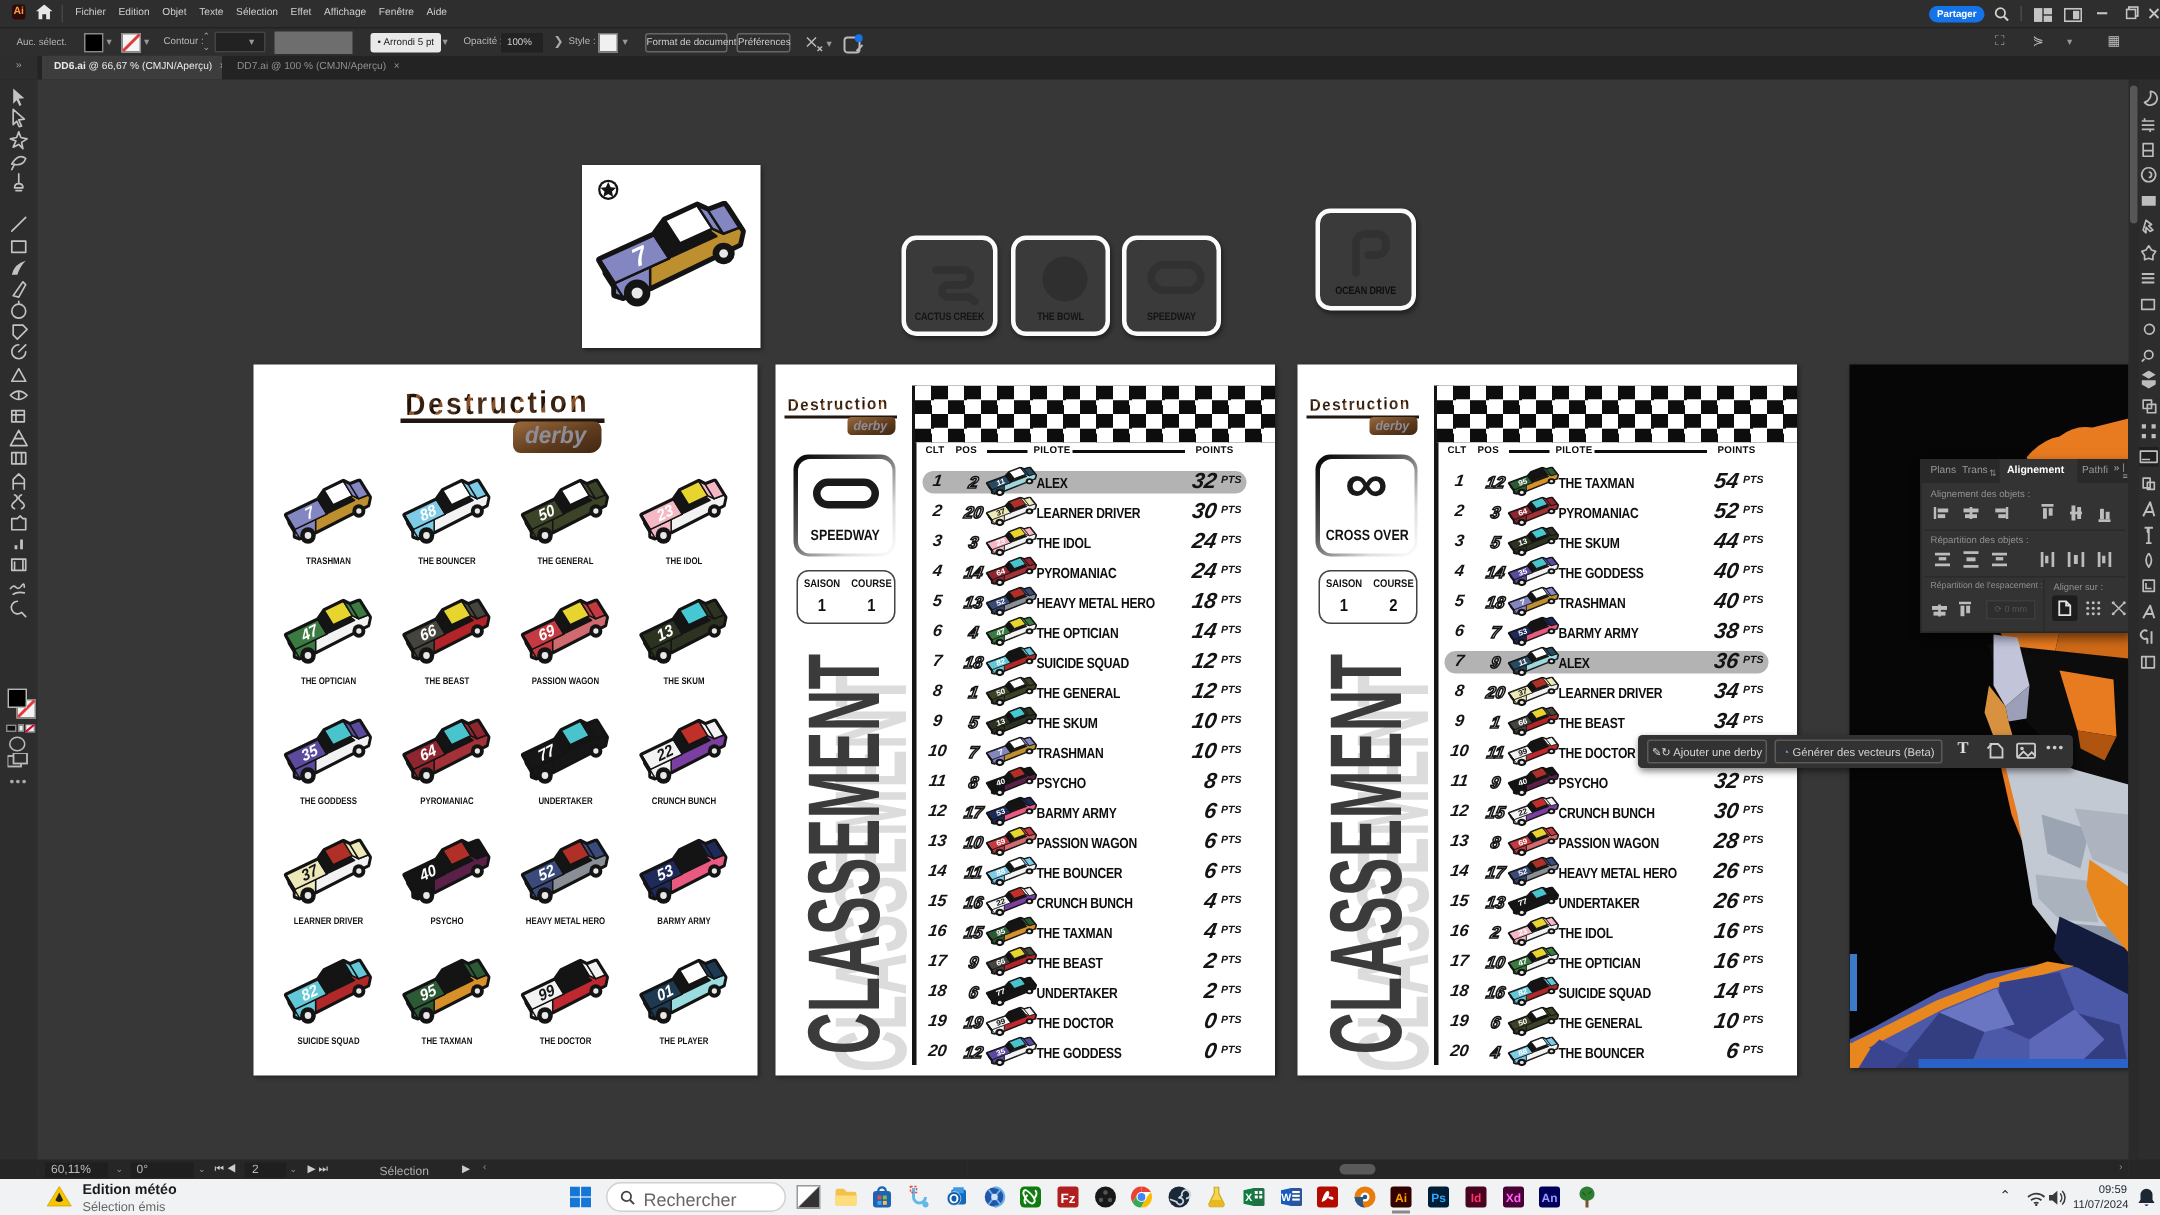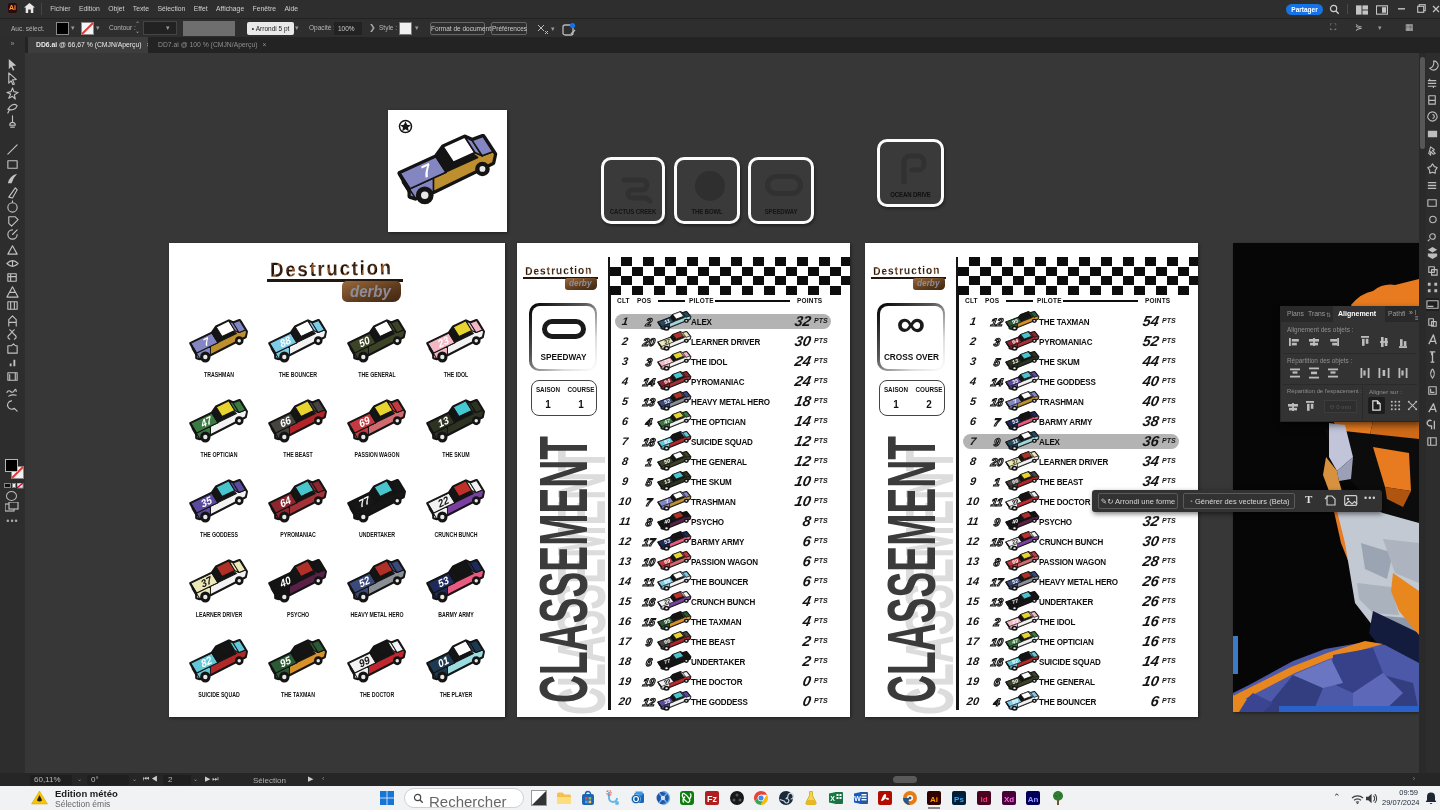--- a/index.html
+++ b/index.html
@@ -1832,21 +1832,21 @@
           <circle cx="10" cy="2" r="1.1"></circle>
           <circle cx="2" cy="10" r="1.1"></circle>
           <circle cx="10" cy="10" r="1.1"></circle>
         </g>
         <path d="M2.5 2.5 L9.5 9.5 M9.5 2.5 L2.5 9.5" stroke="#bcbcbc" stroke-width="1.1"></path>
       </svg>
     </div>
 
  <div id="ctxbar" class="abs" style="left:1067px;top:437px;height:22px;z-index:21">
       <div style="position:absolute;left:0;top:0;width:290px;height:22px;background:#323232;border-radius:3px;box-shadow:1px 2px 5px rgba(0,0,0,.5)"></div>
-      <div style="position:absolute;left:6px;top:2.5px;width:80px;height:16px;border:1px solid #5a5a5a;border-radius:2px;color:#d6d6d6;font-size:7.5px;line-height:15px;text-align:center;white-space:nowrap">✎↻ Arrondi une forme</div>
+      <div style="position:absolute;left:6px;top:2.5px;width:80px;height:16px;border:1px solid #5a5a5a;border-radius:2px;color:#d6d6d6;font-size:7.5px;line-height:15px;text-align:center;white-space:nowrap">✎↻ Ajouter une derby</div>
       <div style="position:absolute;left:91px;top:2.5px;width:112px;height:16px;border:1px solid #5a5a5a;border-radius:2px;color:#d6d6d6;font-size:7.5px;line-height:15px;text-align:center;white-space:nowrap"><span style="color:#4ba0f4">◔</span> Générer des vecteurs (Beta)</div>
       <div style="position:absolute;left:213px;top:3px;color:#e0e0e0;font-size:11px;font-weight:bold;font-family:Liberation Serif,serif">T</div>
       <svg style="position:absolute;left:232px;top:4px" width="13" height="13" viewBox="0 0 13 13">
         <path d="M3 2 h5 l3 3 v6 h-8 Z" fill="none" stroke="#ccc" stroke-width="1.2"></path>
         <path d="M1 5 l3-3" stroke="#ccc" stroke-width="1.2"></path>
       </svg>
       <svg style="position:absolute;left:252px;top:4px" width="14" height="13" viewBox="0 0 14 13">
         <rect x="0.7" y="1.7" width="12" height="9.6" rx="1" fill="none" stroke="#ccc" stroke-width="1.2"></rect>
         <circle cx="4" cy="5" r="1.2" fill="#ccc"></circle>
         <path d="M1 11 l4-4 3 3 2.5-2.5 2.5 2.5" fill="none" stroke="#ccc" stroke-width="1.2"></path>
@@ -1960,21 +1960,21 @@
       <rect x="0" y="0" width="6.6" height="6.6" fill="#1676d8"></rect>
       <rect x="7.4" y="0" width="6.6" height="6.6" fill="#1676d8"></rect>
       <rect x="0" y="7.4" width="6.6" height="6.6" fill="#1676d8"></rect>
       <rect x="7.4" y="7.4" width="6.6" height="6.6" fill="#1676d8"></rect>
     </svg>
  <div class="abs" style="left:404px;top:2px;width:120px;height:20px;background:#fff;border:1px solid #d0d0d4;border-radius:10px">
   <svg class="abs" style="left:8px;top:4px" width="11" height="11" viewBox="0 0 12 12">
         <circle cx="5" cy="5" r="3.4" fill="none" stroke="#444" stroke-width="1.3"></circle>
         <line x1="7.6" y1="7.6" x2="10.6" y2="10.6" stroke="#444" stroke-width="1.4"></line>
       </svg>
-  <span class="abs" style="left:24px;top:4px;color:#666;font-size:15px">Rechercher</span>
+  <span class="abs" style="left:24px;top:4px;color:#666;font-size:12px">Rechercher</span>
  </div>
  <div id="taskicons">
       <div style="position:absolute;left:531px;top:4px;width:16px;height:16px">
         <div style="position:absolute;inset:0;background:linear-gradient(135deg,#fff 48%,#333 52%);border:1px solid #999"></div>
       </div>
       <div style="position:absolute;left:556px;top:4px;width:16px;height:16px"><svg width="16" height="16" viewBox="0 0 16 16">
           <path d="M1 4 a1.5 1.5 0 0 1 1.5-1.5 h4 l2 2 h5 a1.5 1.5 0 0 1 1.5 1.5 v6.5 a1.5 1.5 0 0 1-1.5 1.5 h-11 A1.5 1.5 0 0 1 1 12.5 Z" fill="#f5c14a"></path>
           <path d="M1 7 h14 v5.5 a1.5 1.5 0 0 1-1.5 1.5 h-11 A1.5 1.5 0 0 1 1 12.5 Z" fill="#fddd80"></path>
         </svg></div>
       <div style="position:absolute;left:580px;top:4px;width:16px;height:16px"><svg width="16" height="16" viewBox="0 0 16 16">
@@ -2089,19 +2089,19 @@
  <svg class="abs" style="left:1351px;top:8px" width="13" height="10" viewBox="0 0 13 10">
       <path d="M1 4 A8 8 0 0 1 12 4 M3 6.2 A5.5 5.5 0 0 1 10 6.2 M5 8.2 A3 3 0 0 1 8 8.2" fill="none" stroke="#3a3a3a" stroke-width="1.2"></path>
       <circle cx="6.5" cy="9.3" r="0.8" fill="#3a3a3a"></circle>
     </svg>
  <svg class="abs" style="left:1366px;top:7px" width="13" height="11" viewBox="0 0 14 11">
       <path d="M0 3.5 h2.5 L6 0.5 V10.5 L2.5 7.5 H0 Z" fill="#3a3a3a"></path>
       <path d="M8 2.5 A4.5 4.5 0 0 1 8 8.5 M9.5 0.7 A6.8 6.8 0 0 1 9.5 10.3" fill="none" stroke="#3a3a3a" stroke-width="1.1"></path>
     </svg>
  <div class="abs" style="left:1382px;top:2px;width:36px;height:22px;color:#1c2733;font-size:7.5px;text-align:right;line-height:10px">
       <div>09:59</div>
-      <div>29/07/2024</div>
+      <div>11/07/2024</div>
     </div>
  <svg class="abs" style="left:1425px;top:6px" width="12" height="13" viewBox="0 0 12 13">
       <path d="M6 0.5 a4 4.2 0 0 1 4 4.2 v3.2 l1.4 2.1 H0.6 L2 7.9 V4.7 a4 4.2 0 0 1 4-4.2 Z" fill="#1c2733"></path>
       <path d="M4.6 11 a1.5 1.5 0 0 0 2.8 0 Z" fill="#1c2733"></path>
     </svg>
 </div>
 
 </body></html>

